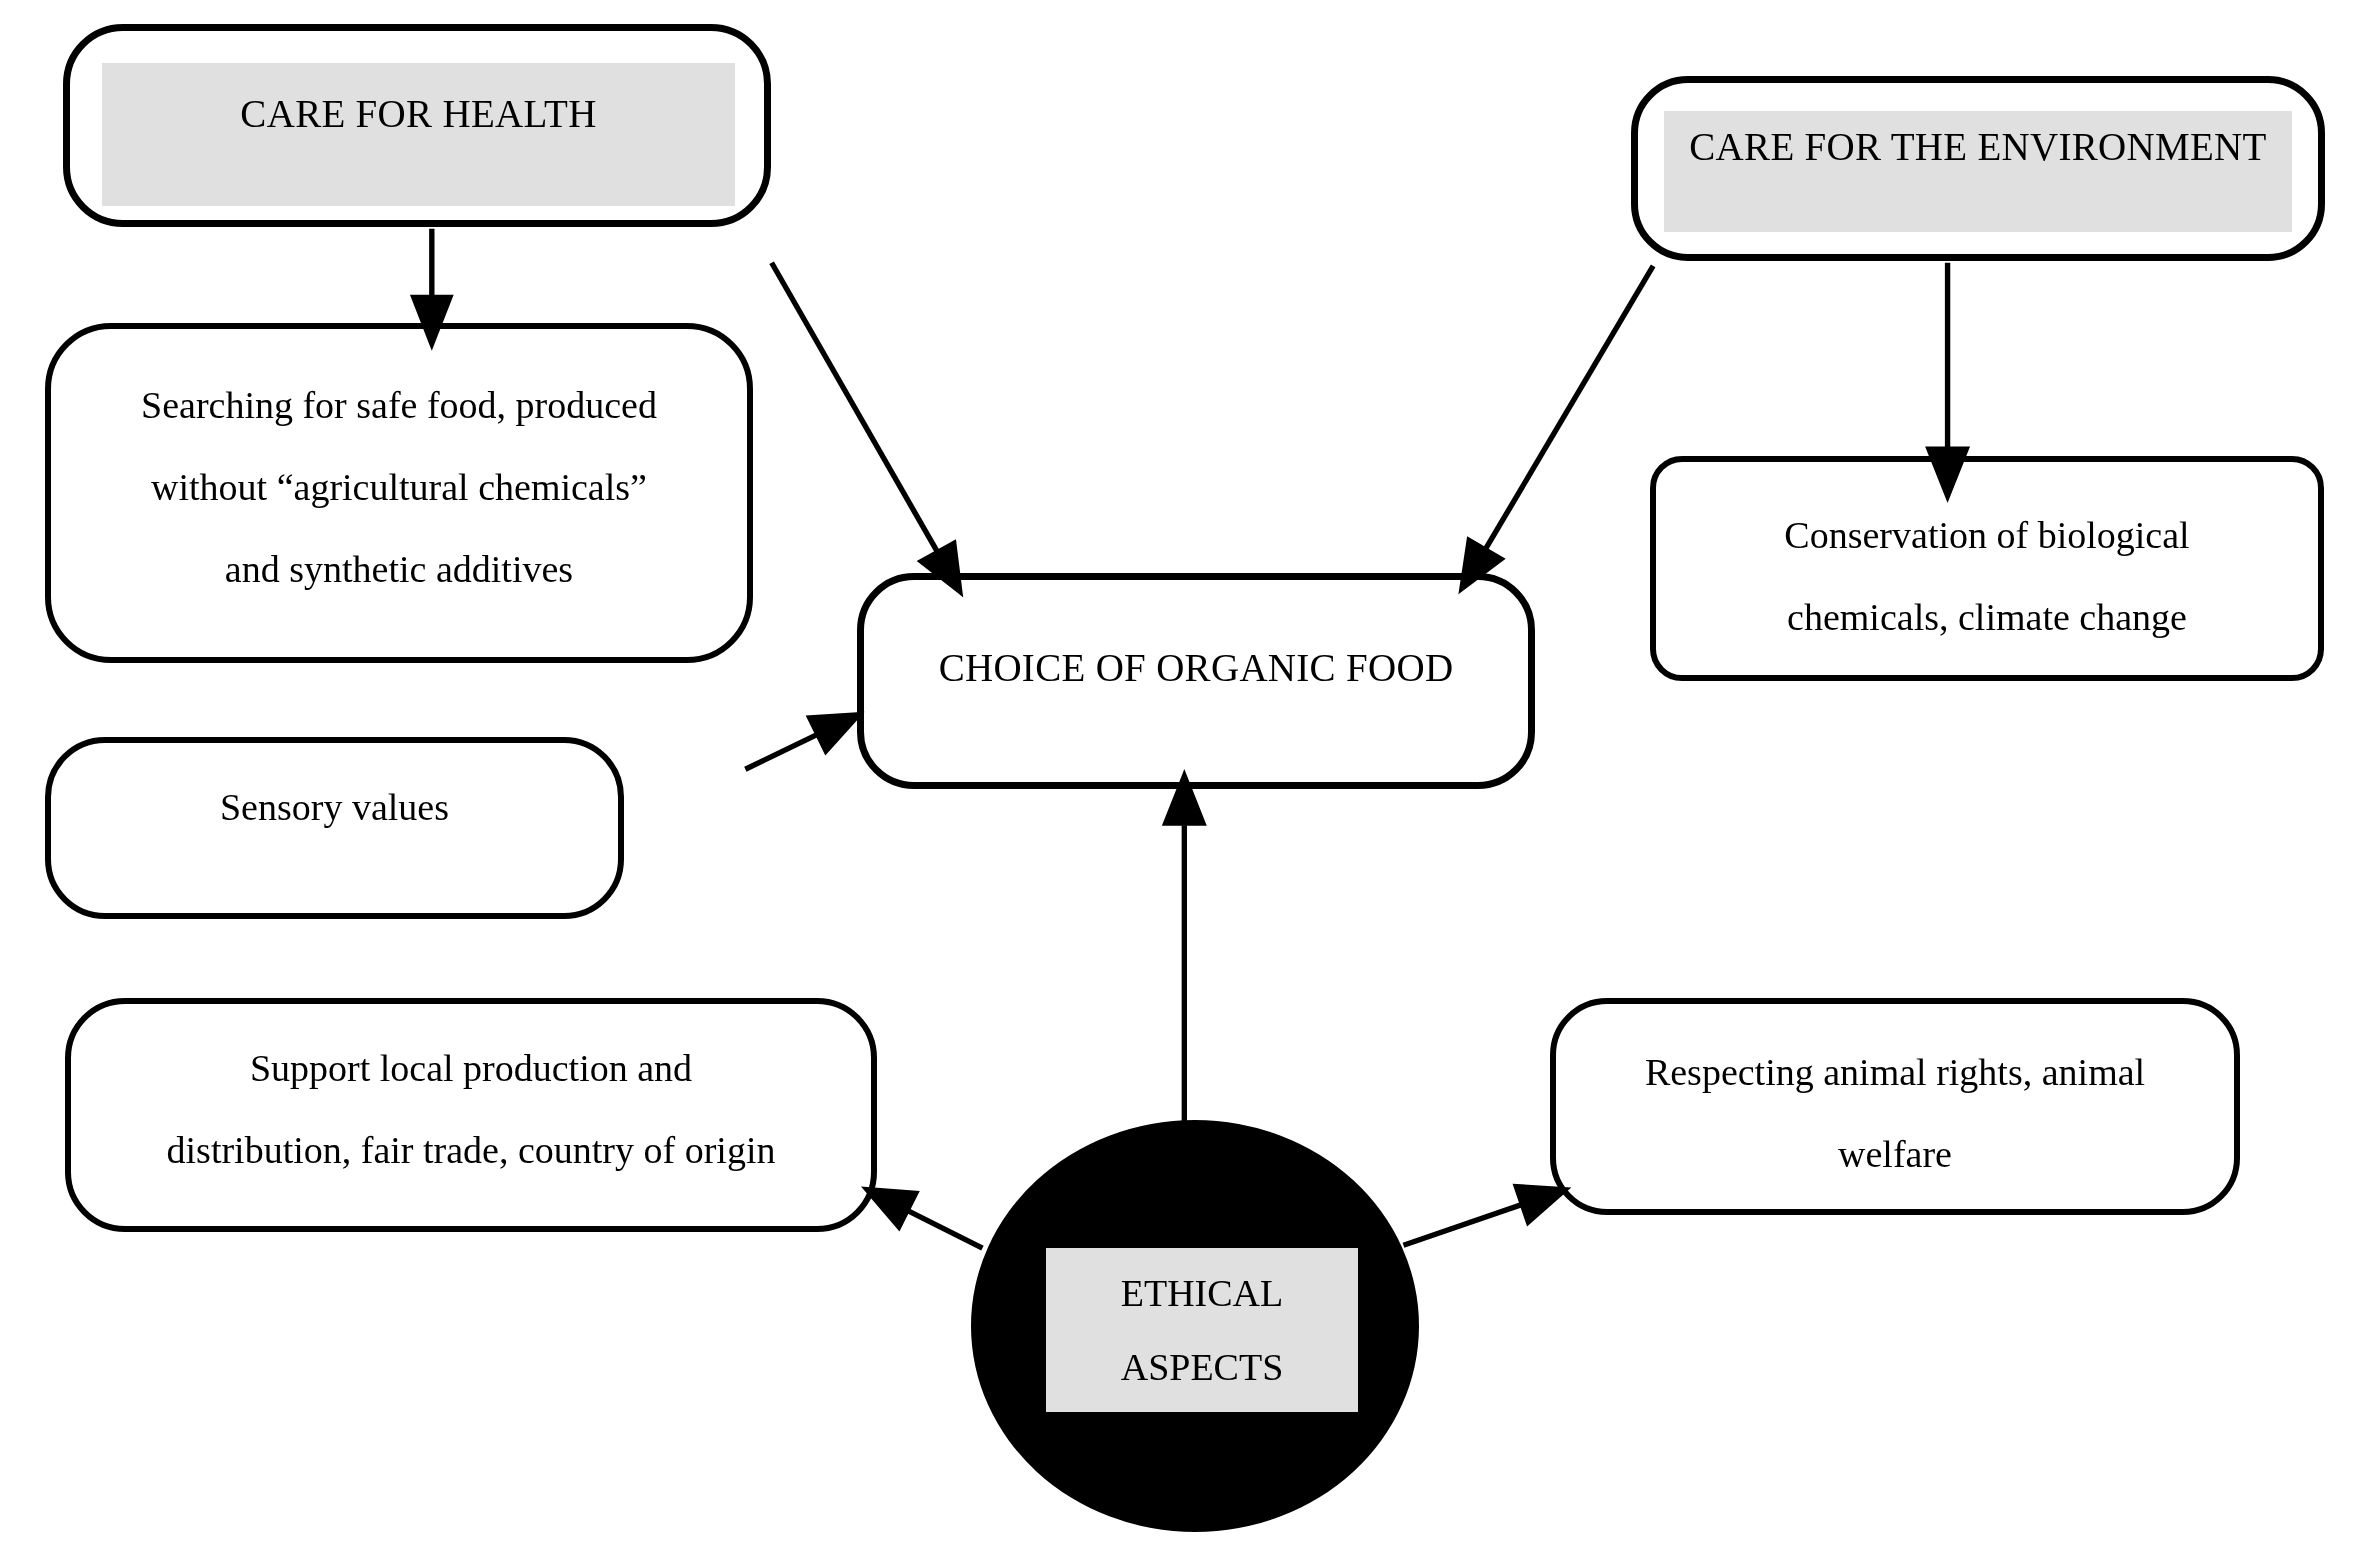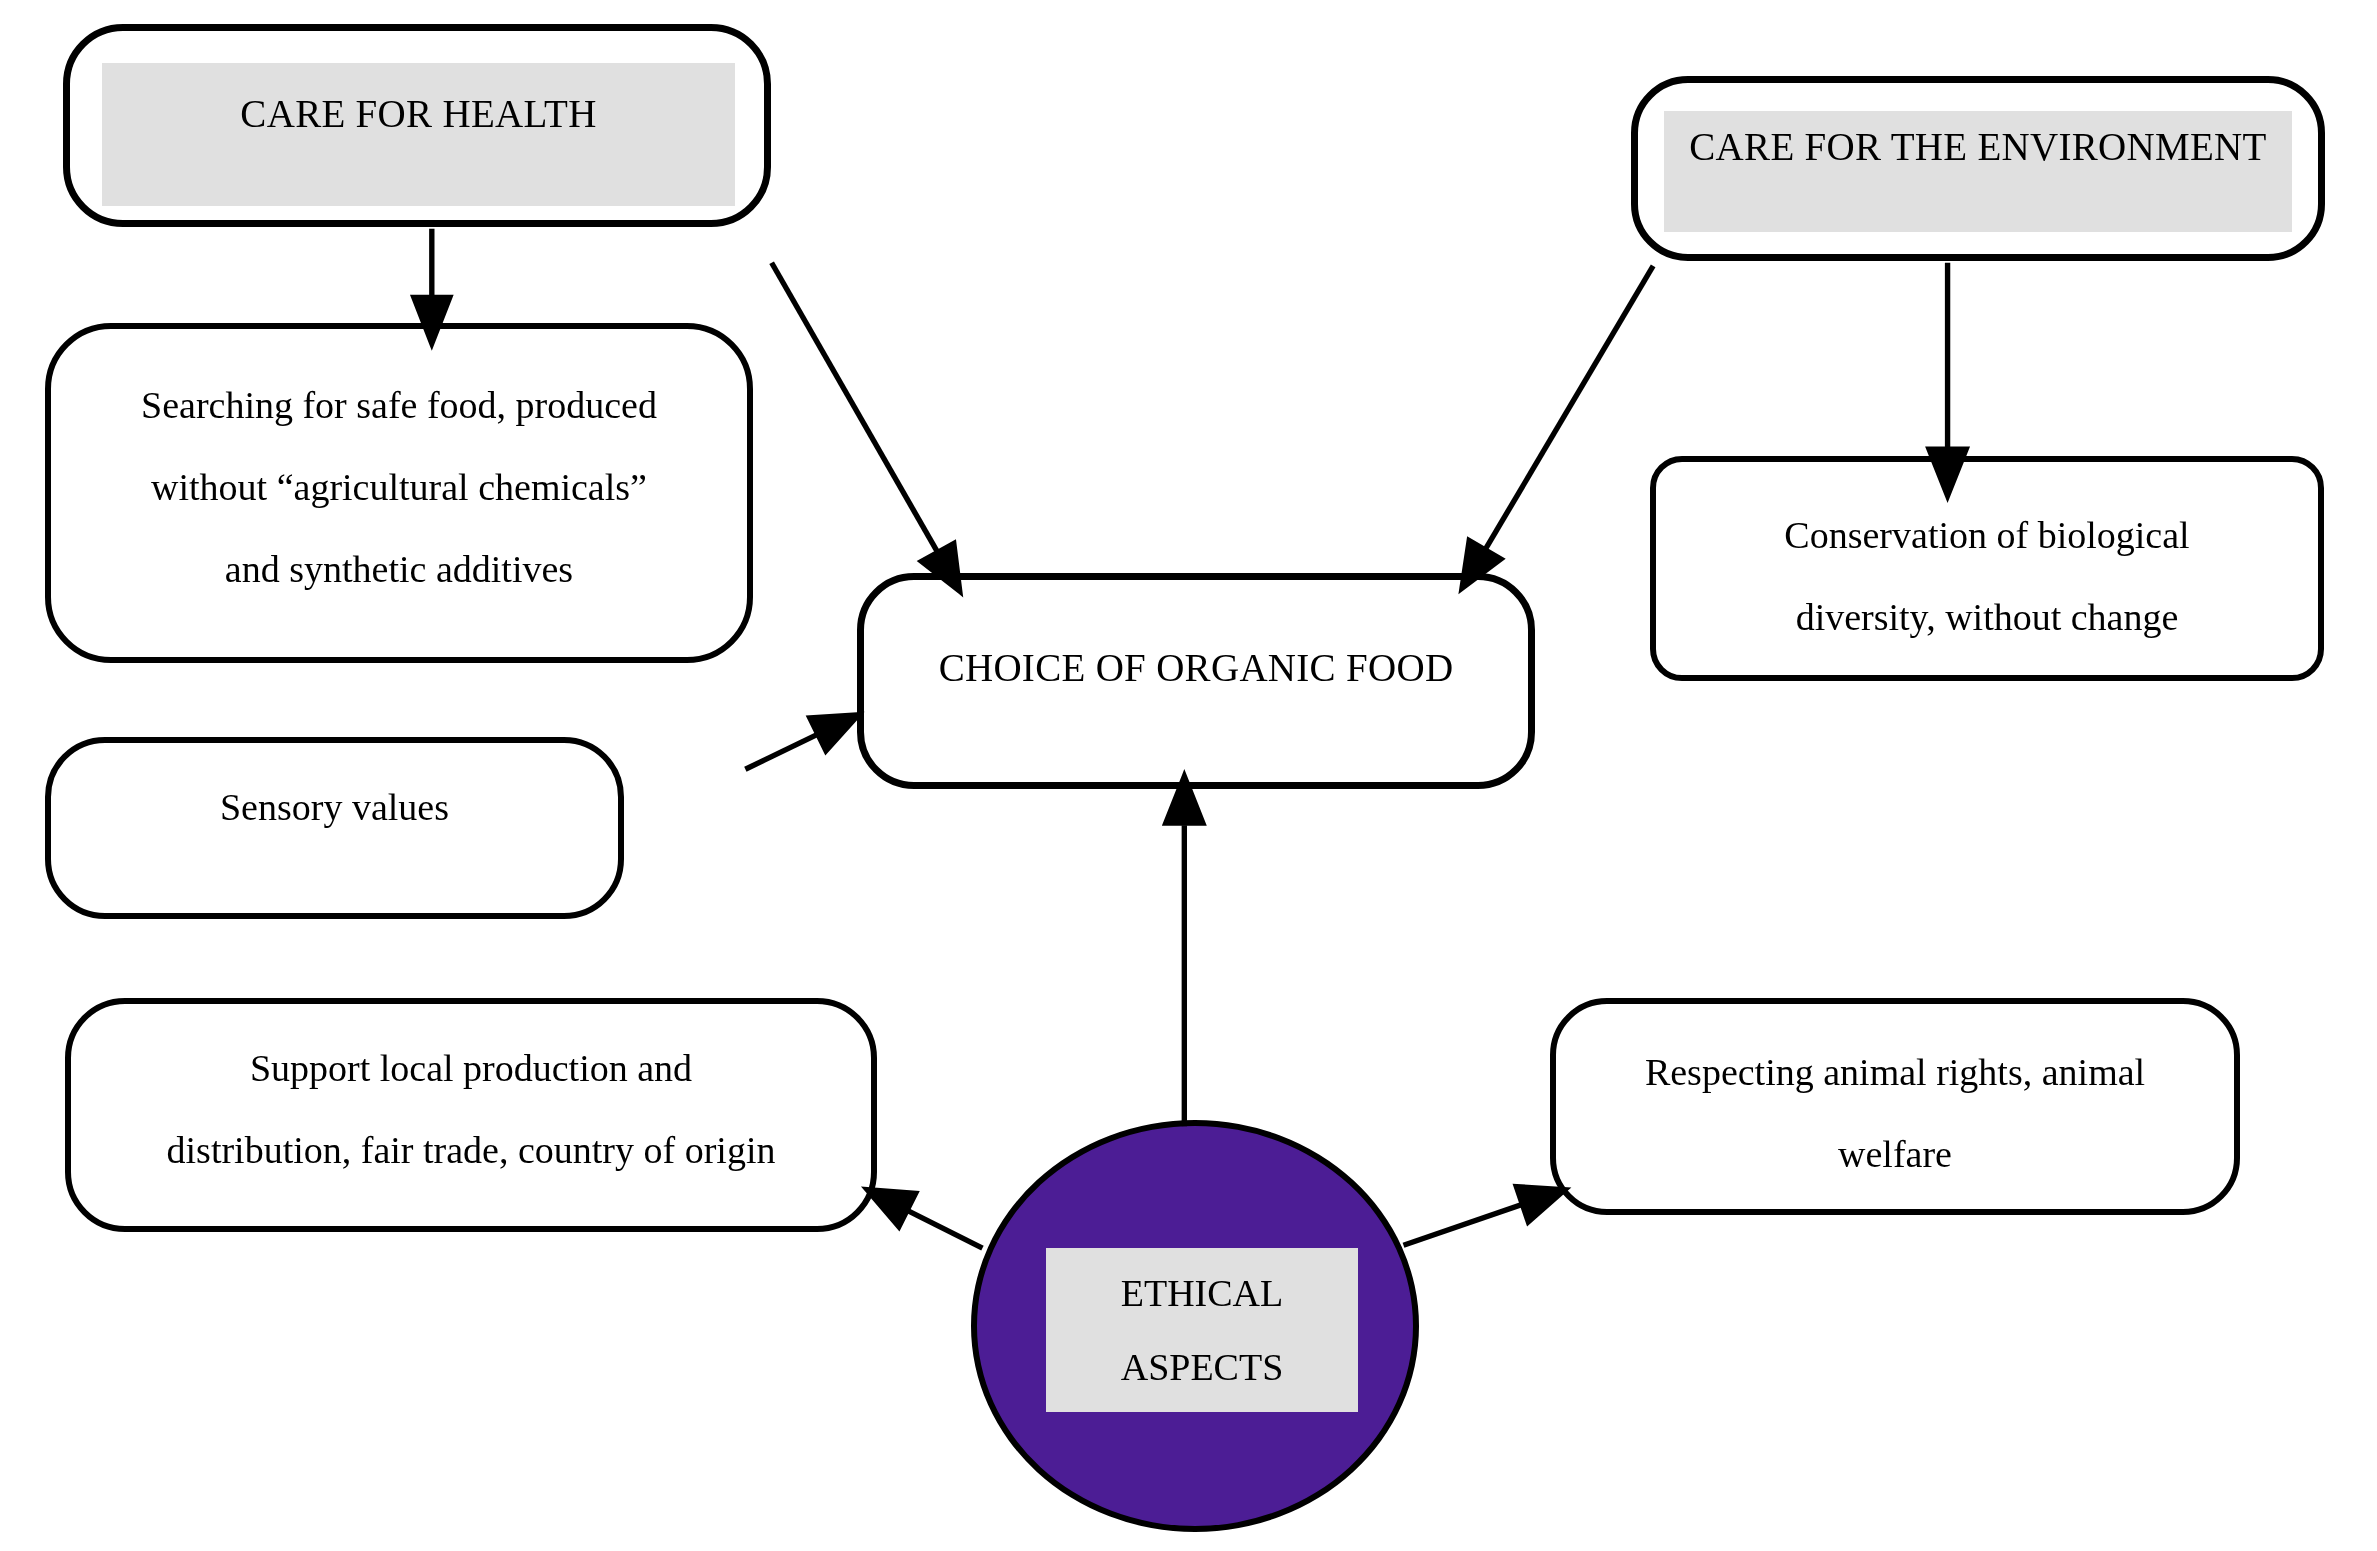--- a/index.html
+++ b/index.html
@@ -6,21 +6,21 @@
   body{
     width:2377px;height:1551px;position:relative;background:#ffffff;
     font-family:"Liberation Serif", serif;color:#000;
     overflow:hidden;
   }
   .box{
     position:absolute;background:#ffffff;border:7.2px solid #000;
     box-sizing:border-box;display:flex;align-items:center;justify-content:center;
   }
   .circle{
-    position:absolute;background:#4c1d95;border:6.6px solid #000;border-radius:50%;
+    position:absolute;background:#000000;border:6.6px solid #000;border-radius:50%;
     box-sizing:border-box;
   }
   .hl{
     position:absolute;background:#e0e0e0;display:flex;flex-direction:column;
     align-items:center;justify-content:center;box-sizing:border-box;text-align:center;
   }
   .heading{font-size:39px;letter-spacing:0.3px;white-space:nowrap;}
   .lines{width:100%;text-align:center;font-size:38px;}
   .lines span{display:block;line-height:82px;}
   .single{font-size:38px;white-space:nowrap;}
@@ -56,21 +56,21 @@
   <span class="heading">CHOICE OF ORGANIC FOOD</span>
 </div>
 
 <div class="box node-z" style="left:45px;top:737px;width:579px;height:182px;border-radius:60px;border-width:6.6px;padding-bottom:42px;">
   <span class="single">Sensory values</span>
 </div>
 
 <div class="box node-z" style="left:1650px;top:456px;width:674px;height:225px;border-radius:32px;border-width:6.6px;padding-top:14.3px;">
   <div class="lines">
     <span>Conservation of biological</span>
-    <span>diversity, without change</span>
+    <span>chemicals, climate change</span>
   </div>
 </div>
 
 <div class="box node-z" style="left:65px;top:998px;width:812px;height:234px;border-radius:60px;border-width:6.6px;padding-bottom:13px;">
   <div class="lines">
     <span>Support local production and</span>
     <span>distribution, fair trade, country of origin</span>
   </div>
 </div>
 

